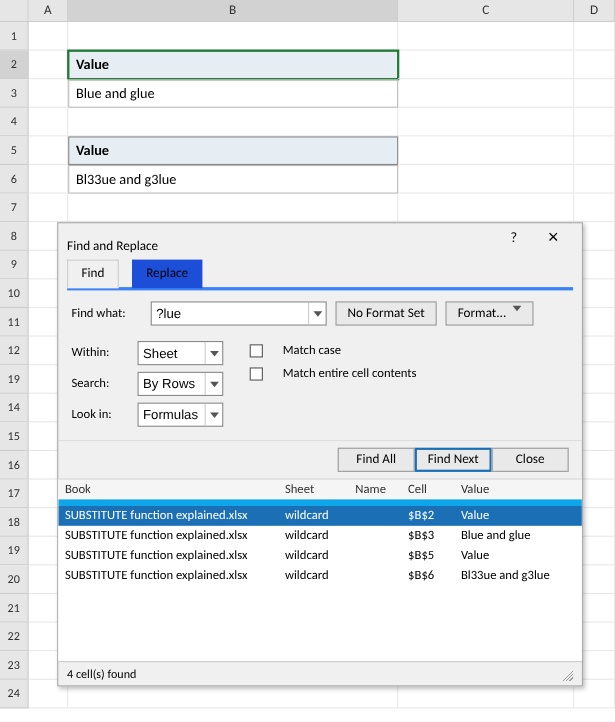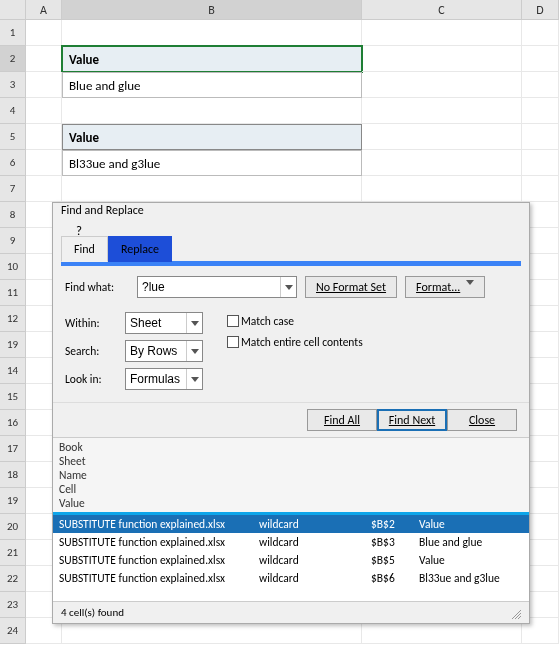--- a/index.html
+++ b/index.html
@@ -40,49 +40,49 @@
   
   .dialog {
     position: absolute;
     left: 52px; top: 202px;
     width: 478px; height: 422px;
     background: #f0f0f0;
     border: 1px solid #aaa;
     box-shadow: 2px 2px 4px rgba(0,0,0,0.25);
     display: flex; flex-direction: column;
   }
-  .titlebar { display: flex; align-items: flex-start; height: 28px; padding: 0 8px; font-size: 12px; flex-direction: column; }
+  .titlebar { display: flex; align-items: flex-end; height: 28px; padding: 0 8px; font-size: 12px; }
   .titlebar .title { flex: 1; }
   .titlebar .wbtn { width: 36px; text-align: center; line-height: 28px; font-size: 13px; cursor: pointer; }
 
-  .tabs { display: flex; gap: 0; margin: 4px 8px 0 8px; border-bottom: 5px solid #3b82f6; }
+  .tabs { display: flex; gap: 12px; margin: 4px 8px 0 8px; border-bottom: 3px solid #3b82f6; }
   .tab { padding: 5px 12px; font-size: 12px; background: #1d4ed8; border: 1px solid transparent; position: relative; top: 1px; cursor: pointer; }
   .tab.active { background: #f0f0f0; border: 1px solid #ccc; border-bottom-color: #f0f0f0; }
 
   .body { padding: 10px 12px 6px 12px; font-size: 11.5px; }
   .frow { display: flex; align-items: center; gap: 8px; margin-bottom: 8px; }
   .lbl { min-width: 64px; }
   .combo { display: inline-flex; align-items: center; border: 1px solid #888; background: #fff; height: 22px; }
   .combo input { border: none; outline: none; padding: 0 4px; font-size: 12px; height: 20px; background: transparent; flex:1; min-width:0; }
   .combo .dd { width: 16px; height: 20px; display: flex; align-items: center; justify-content: center; border-left: 1px solid #ccc; cursor: pointer; }
   .chev { width:0; height:0; border-left:4px solid transparent; border-right:4px solid transparent; border-top:5px solid #555; }
 
-  .btn { border: 1px solid #999; background: #e9e9e9; padding: 3px 10px; font-size: 12px; cursor: pointer; text-align: center; white-space: nowrap; text-decoration: underline; }
+  .btn { border: 1px solid #999; background: #e9e9e9; padding: 3px 10px; font-size: 12px; cursor: pointer; text-align: center; white-space: nowrap; }
   .btn.def { border: 2px solid #1a6fb5; padding: 2px 9px; }
 
-  .check { display: inline-flex; align-items: center; gap: 2px; font-size: 11.5px; }
+  .check { display: inline-flex; align-items: center; gap: 18px; font-size: 11.5px; }
   .cbox { width: 12px; height: 12px; border: 1px solid #555; background: #fff; }
 
   .opts-row { display: flex; justify-content: flex-end; padding: 4px 12px; }
 
   .btns { display: flex; justify-content: flex-end; padding: 6px 12px; border-top: 1px solid #ddd; }
 
   .results { flex: 1; background: #fff; border-top: 1px solid #ccc; overflow: auto; font-size: 11.5px; }
   .res-head, .res-row { display: flex; padding: 2px 6px; }
-  .res-head { background: #f5f5f5; border-bottom: 3px solid #0ea5e9; font-weight: 400; color: #333; flex-direction: column; }
+  .res-head { background: #f5f5f5; border-bottom: 6px solid #0ea5e9; font-weight: 400; color: #333; }
   .res-row.sel { background: #1a6fb5; color: #fff; }
   .rc-book { width: 200px; }
   .rc-sheet { width: 64px; }
   .rc-name { width: 48px; }
   .rc-cell { width: 48px; }
   .rc-val { flex: 1; }
   .rc { white-space: nowrap; overflow: hidden; text-overflow: clip; padding-right: 4px; }
 
   .status { padding: 4px 8px; font-size: 11px; border-top: 1px solid #ccc; display: flex; justify-content: space-between; align-items: center; }
   .grip { width:12px; height:12px; background:

